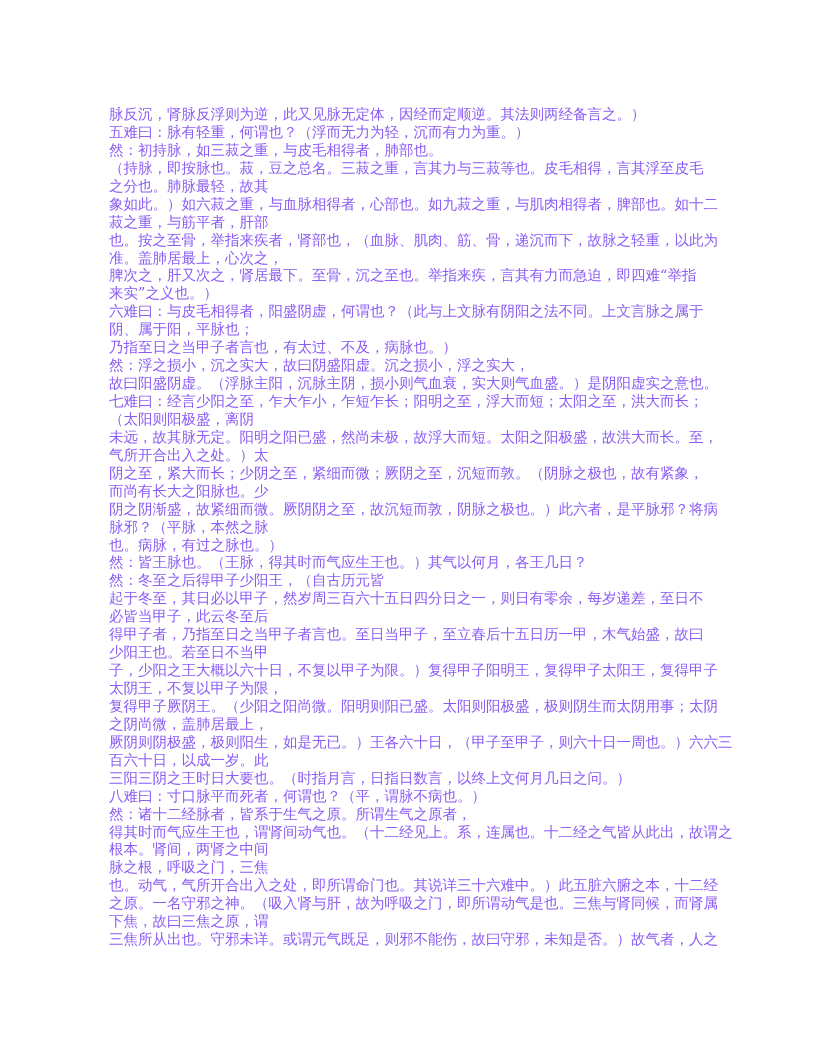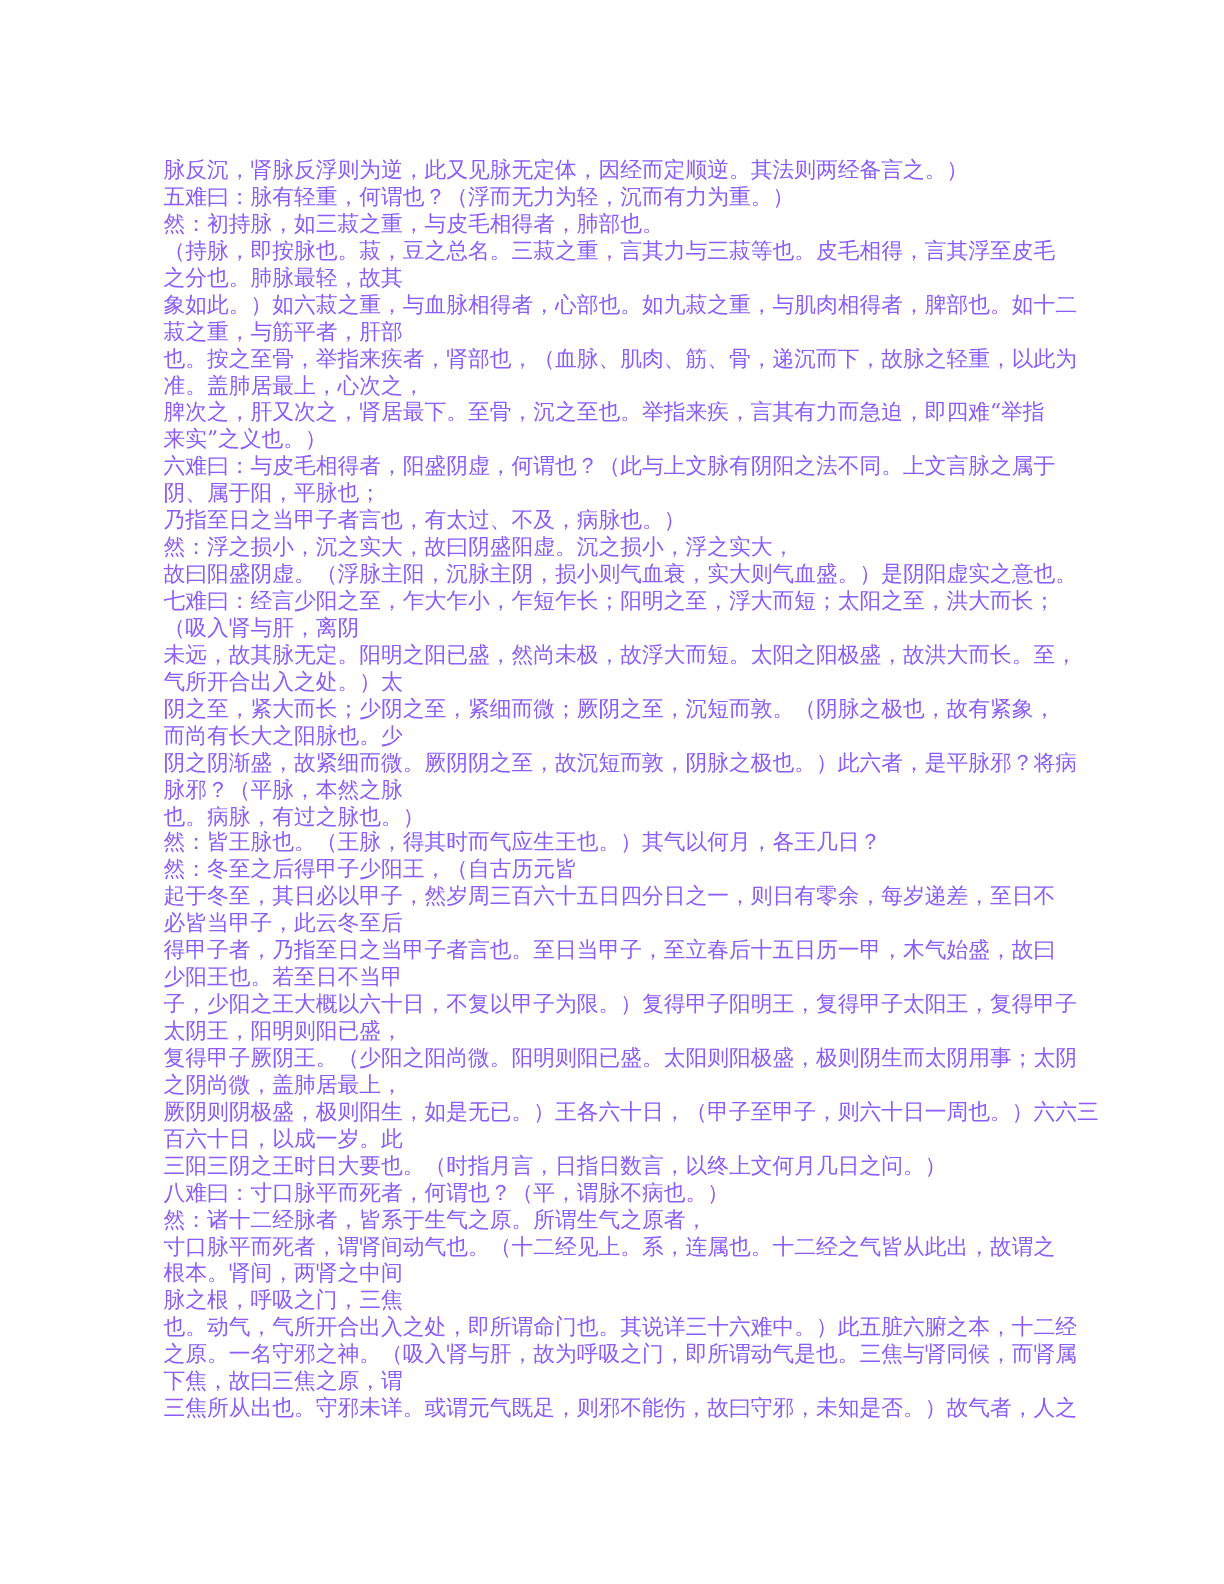--- a/index.html
+++ b/index.html
@@ -45,44 +45,44 @@
   <span class="line">也。按之至骨，举指来疾者，肾部也，（血脉、肌肉、筋、骨，递沉而下，故脉之轻重，以此为</span>
   <span class="line">准。盖肺居最上，心次之，</span>
   <span class="line">脾次之，肝又次之，肾居最下。至骨，沉之至也。举指来疾，言其有力而急迫，即四难“举指</span>
   <span class="line">来实”之义也。）</span>
   <span class="line">六难曰：与皮毛相得者，阳盛阴虚，何谓也？（此与上文脉有阴阳之法不同。上文言脉之属于</span>
   <span class="line">阴、属于阳，平脉也；</span>
   <span class="line">乃指至日之当甲子者言也，有太过、不及，病脉也。）</span>
   <span class="line">然：浮之损小，沉之实大，故曰阴盛阳虚。沉之损小，浮之实大，</span>
   <span class="line">故曰阳盛阴虚。（浮脉主阳，沉脉主阴，损小则气血衰，实大则气血盛。）是阴阳虚实之意也。</span>
   <span class="line">七难曰：经言少阳之至，乍大乍小，乍短乍长；阳明之至，浮大而短；太阳之至，洪大而长；</span>
-  <span class="line">（吸入肾与肝，离阴</span>
+  <span class="line">（太阳则阳极盛，离阴</span>
   <span class="line">未远，故其脉无定。阳明之阳已盛，然尚未极，故浮大而短。太阳之阳极盛，故洪大而长。至，</span>
   <span class="line">气所开合出入之处。）太</span>
   <span class="line">阴之至，紧大而长；少阴之至，紧细而微；厥阴之至，沉短而敦。（阴脉之极也，故有紧象，</span>
   <span class="line">而尚有长大之阳脉也。少</span>
   <span class="line">阴之阴渐盛，故紧细而微。厥阴阴之至，故沉短而敦，阴脉之极也。）此六者，是平脉邪？将病</span>
   <span class="line">脉邪？（平脉，本然之脉</span>
   <span class="line">也。病脉，有过之脉也。）</span>
   <span class="line">然：皆王脉也。（王脉，得其时而气应生王也。）其气以何月，各王几日？</span>
   <span class="line">然：冬至之后得甲子少阳王，（自古历元皆</span>
   <span class="line">起于冬至，其日必以甲子，然岁周三百六十五日四分日之一，则日有零余，每岁递差，至日不</span>
   <span class="line">必皆当甲子，此云冬至后</span>
   <span class="line">得甲子者，乃指至日之当甲子者言也。至日当甲子，至立春后十五日历一甲，木气始盛，故曰</span>
   <span class="line">少阳王也。若至日不当甲</span>
   <span class="line">子，少阳之王大概以六十日，不复以甲子为限。）复得甲子阳明王，复得甲子太阳王，复得甲子</span>
-  <span class="line">太阴王，阳明则阳已盛，</span>
+  <span class="line">太阴王，不复以甲子为限，</span>
   <span class="line">复得甲子厥阴王。（少阳之阳尚微。阳明则阳已盛。太阳则阳极盛，极则阴生而太阴用事；太阴</span>
   <span class="line">之阴尚微，盖肺居最上，</span>
   <span class="line">厥阴则阴极盛，极则阳生，如是无已。）王各六十日，（甲子至甲子，则六十日一周也。）六六三</span>
   <span class="line">百六十日，以成一岁。此</span>
   <span class="line">三阳三阴之王时日大要也。（时指月言，日指日数言，以终上文何月几日之问。）</span>
   <span class="line">八难曰：寸口脉平而死者，何谓也？（平，谓脉不病也。）</span>
   <span class="line">然：诸十二经脉者，皆系于生气之原。所谓生气之原者，</span>
-  <span class="line">寸口脉平而死者，谓肾间动气也。（十二经见上。系，连属也。十二经之气皆从此出，故谓之</span>
+  <span class="line">得其时而气应生王也，谓肾间动气也。（十二经见上。系，连属也。十二经之气皆从此出，故谓之</span>
   <span class="line">根本。肾间，两肾之中间</span>
   <span class="line">脉之根，呼吸之门，三焦</span>
   <span class="line">也。动气，气所开合出入之处，即所谓命门也。其说详三十六难中。）此五脏六腑之本，十二经</span>
   <span class="line">之原。一名守邪之神。（吸入肾与肝，故为呼吸之门，即所谓动气是也。三焦与肾同候，而肾属</span>
   <span class="line">下焦，故曰三焦之原，谓</span>
   <span class="line">三焦所从出也。守邪未详。或谓元气既足，则邪不能伤，故曰守邪，未知是否。）故气者，人之</span>
   <span class="line"></span>
 </div>
 
 </body></html>

